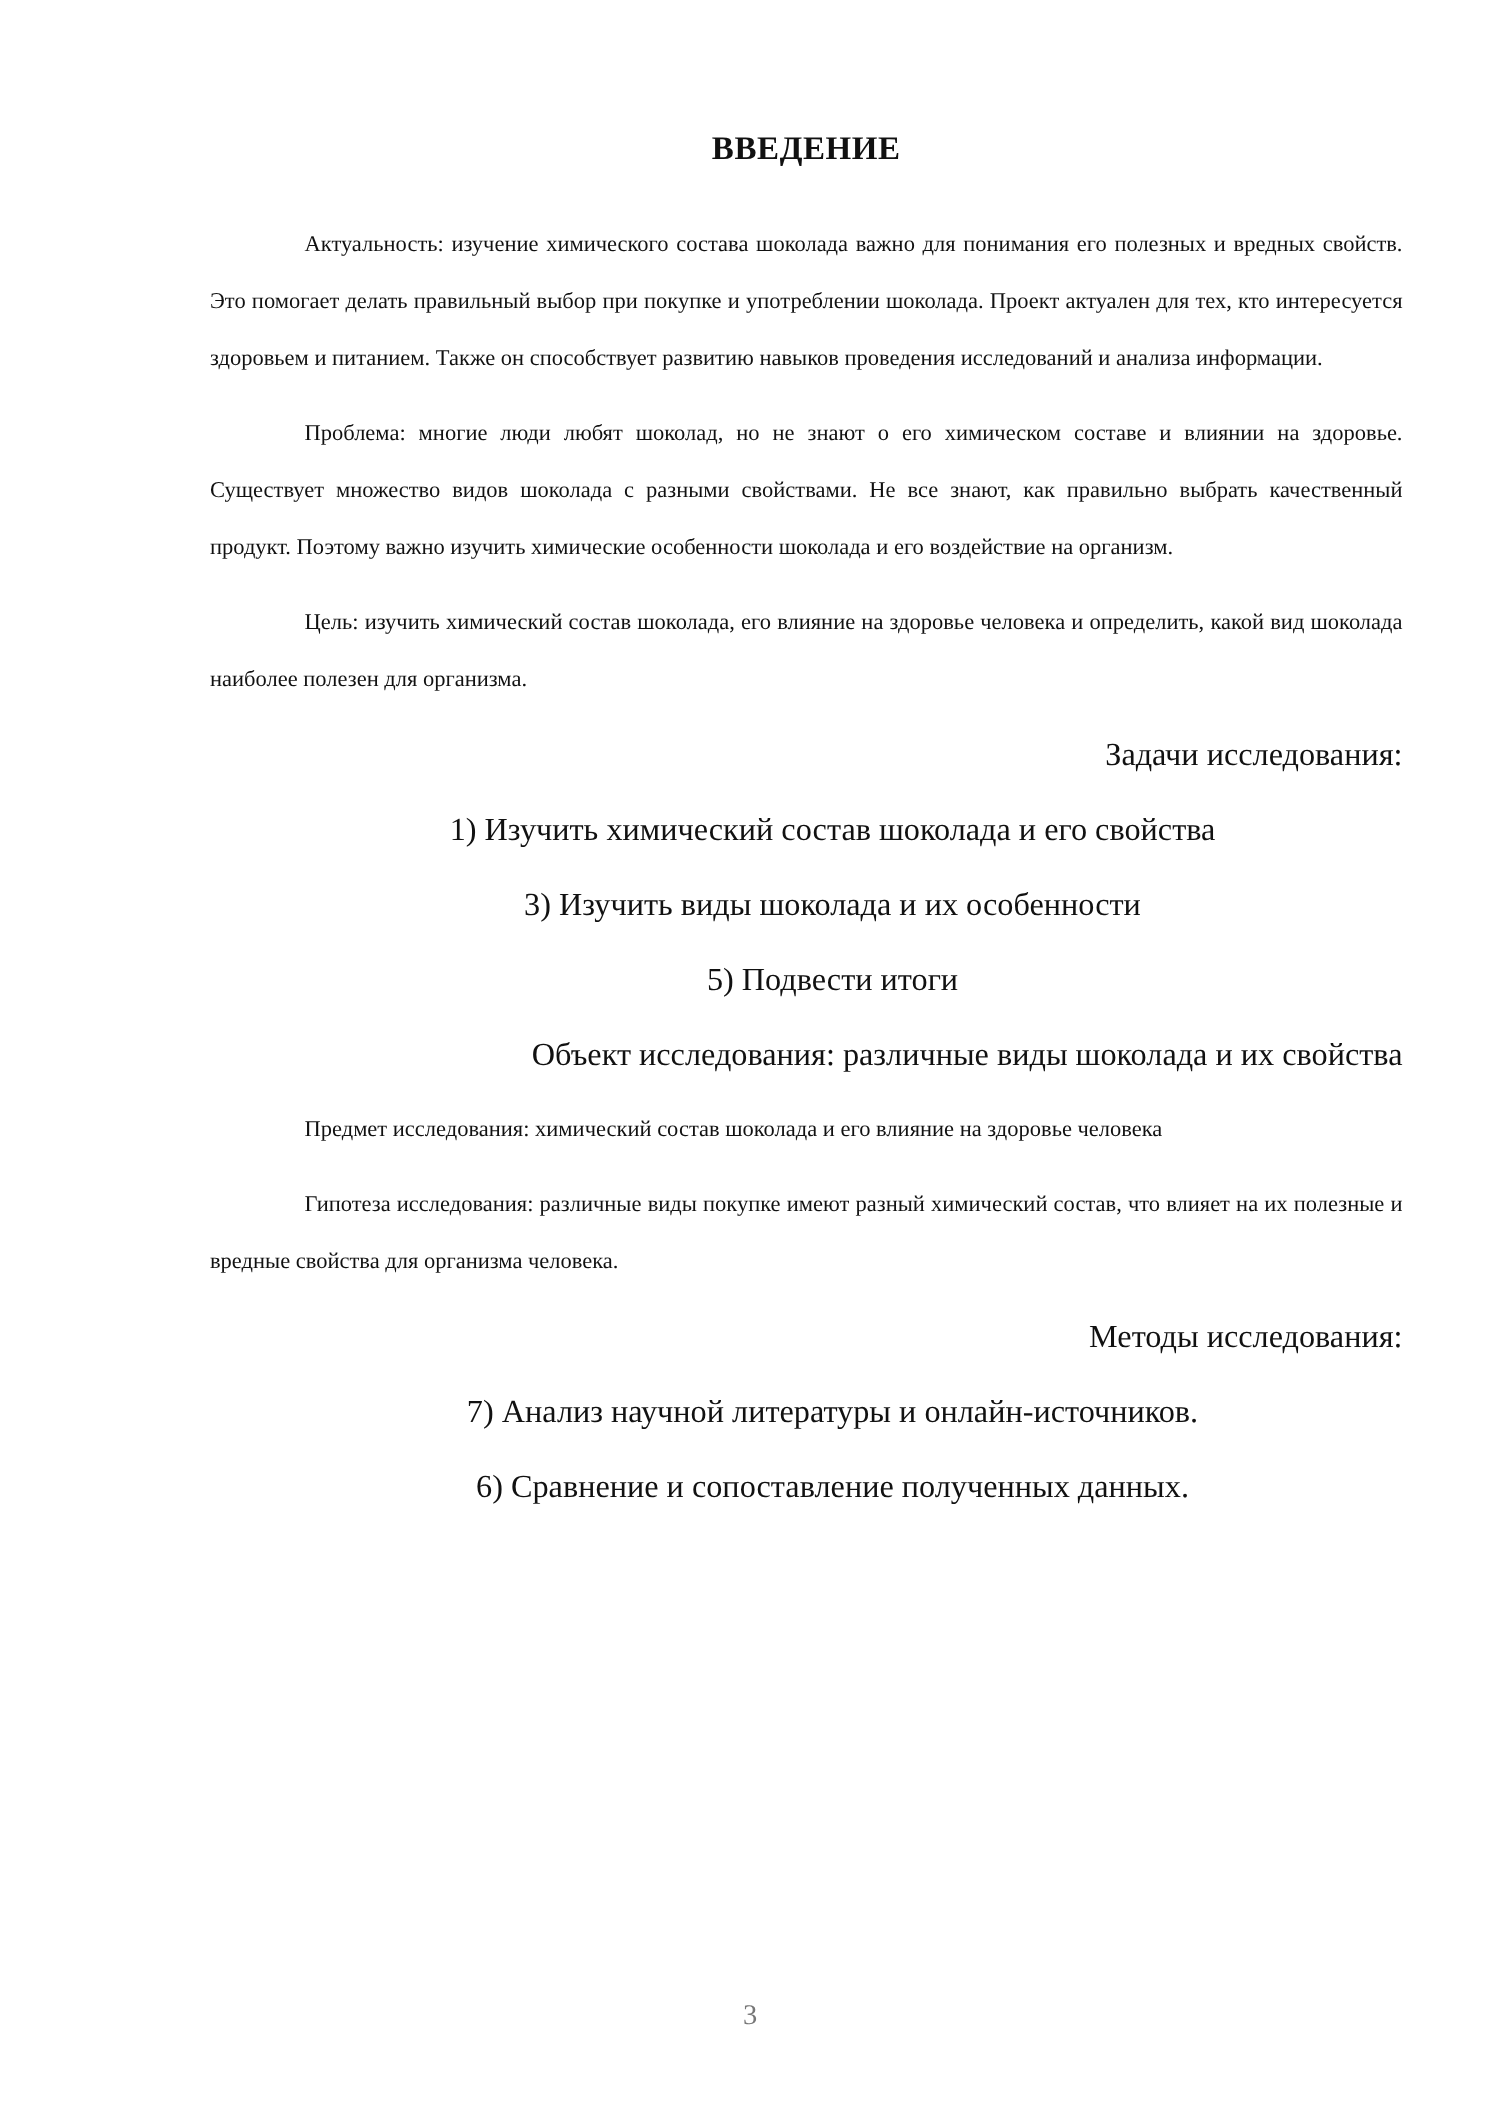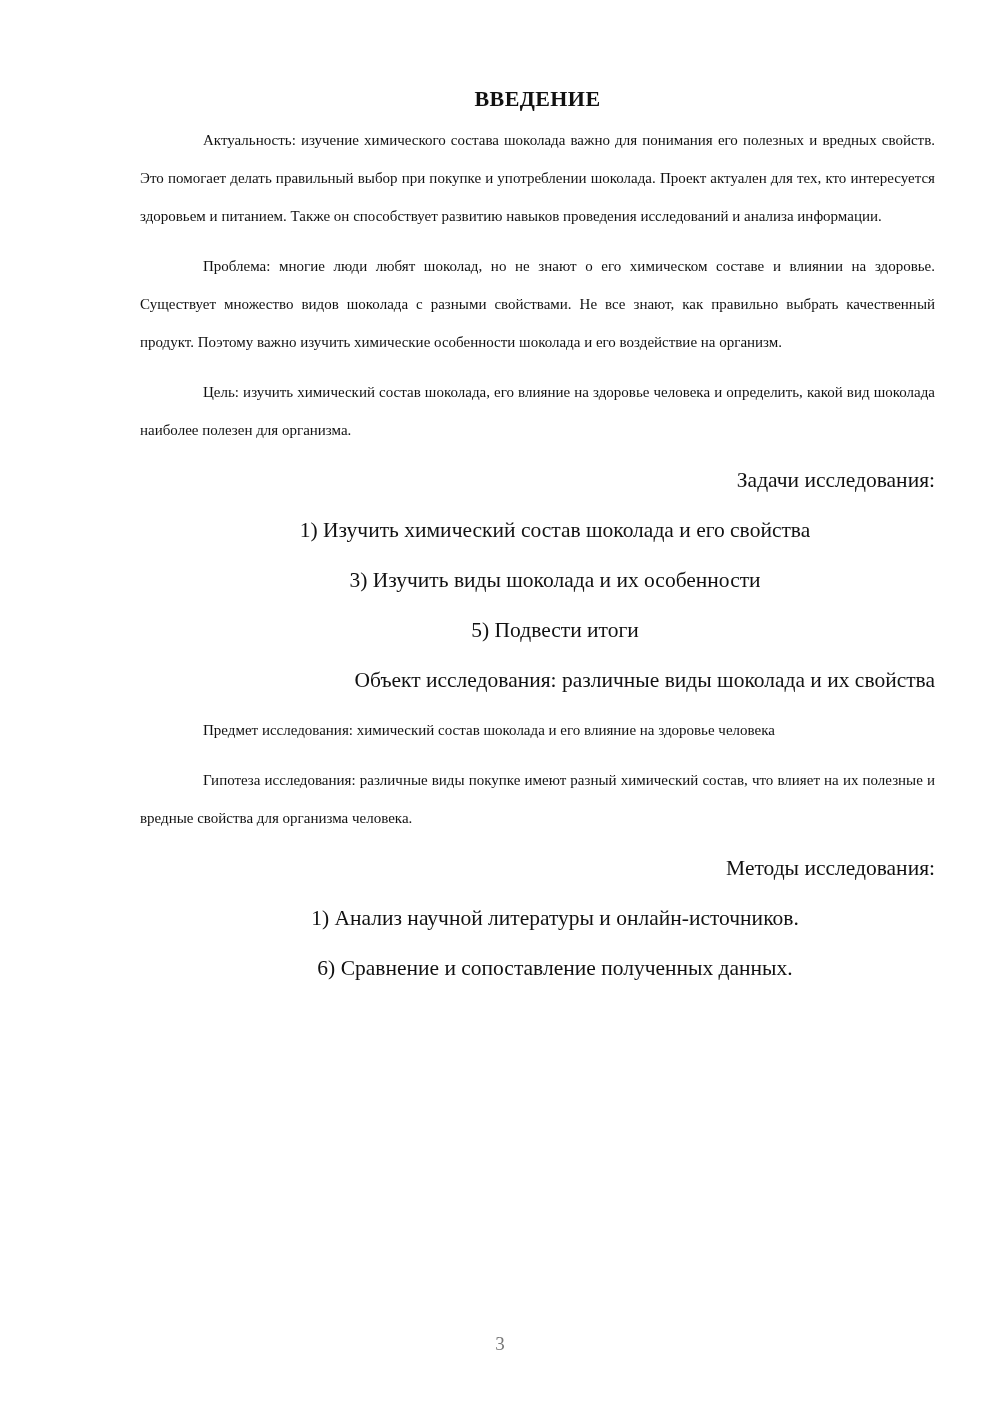--- a/index.html
+++ b/index.html
@@ -26,21 +26,21 @@
     left: 140px;
     top: 86px;
     width: 795px;
   }
 
   .doc-title {
     font-size: 22px;
     font-weight: bold;
     text-align: center;
     letter-spacing: 0.4px;
-    margin: 0 0 9px 0;
+    margin: 0 0 32px 0;
     line-height: 1.2;
   }
 
   .para {
     font-size: 15px;
     line-height: 38px;
     text-align: justify;
     text-justify: inter-word;
     text-indent: 63px;
     margin: 0 0 12px 0;
@@ -108,21 +108,21 @@
 
     <p class="heading-line">Объект исследования: различные виды шоколада и их свойства</p>
 
     <p class="para">Предмет исследования: химический состав шоколада и его влияние на здоровье человека</p>
 
     <p class="para">Гипотеза исследования: различные виды покупке имеют разный химический состав, что влияет на их полезные и вредные свойства для организма человека.</p>
 
     <p class="heading-line">Методы исследования:</p>
 
     <ul class="list">
-      <li class="list-item">1) Анализ научной литературы и онлайн-источников.</li>
+      <li class="list-item">7) Анализ научной литературы и онлайн-источников.</li>
       <li class="list-item">6) Сравнение и сопоставление полученных данных.</li>
     </ul>
 
   </div>
 
   <div class="page-number">3</div>
 
 </div>
 
 </body></html>

